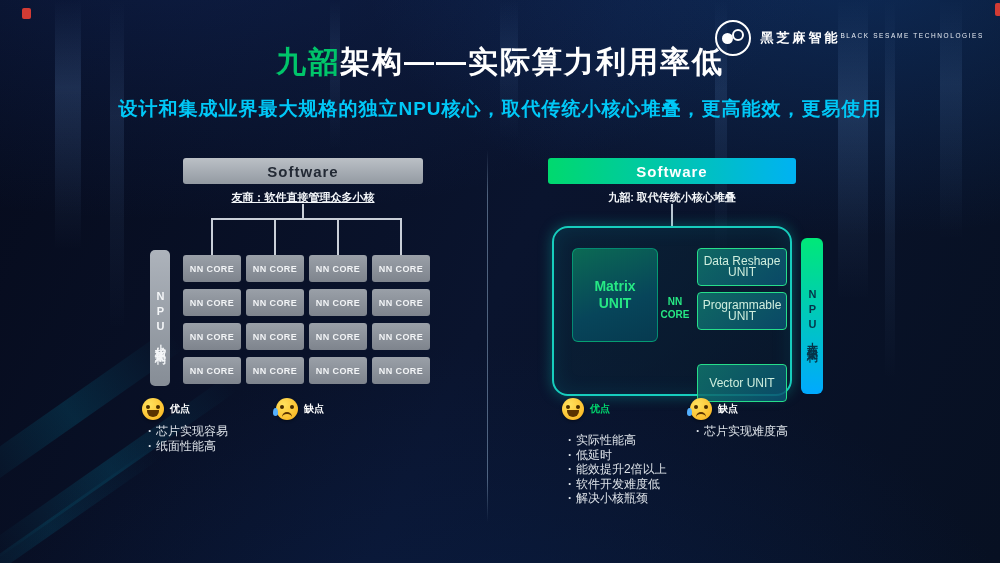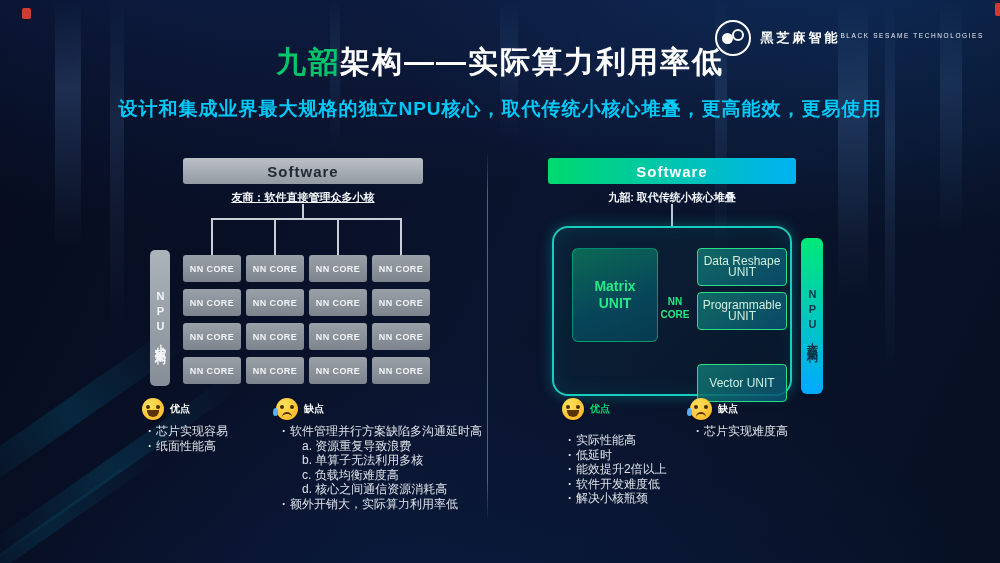--- a/index.html
+++ b/index.html
@@ -204,28 +204,20 @@
   <div class="face happy" id="l-pros-face"></div>
   <div class="pc-title" id="l-pros-title">优点</div>
   <ul class="plist" id="l-pros-list">
     <li>芯片实现容易</li>
     <li>纸面性能高</li>
   </ul>
   <div class="face sad" id="l-cons-face">
       <span class="tear"></span>
     </div>
   <div class="pc-title" id="l-cons-title">缺点</div>
-  <ul class="clist" id="l-cons-list">
-    <li class="b">软件管理并行方案缺陷多沟通延时高</li>
-    <li class="s">a.  资源重复导致浪费</li>
-    <li class="s">b.  单算子无法利用多核</li>
-    <li class="s">c.  负载均衡难度高</li>
-    <li class="s">d.  核心之间通信资源消耗高</li>
-    <li class="b">额外开销大，实际算力利用率低</li>
-  </ul>
 
   <div class="face happy" id="r-pros-face"></div>
   <div class="pc-title green" id="r-pros-title">优点</div>
   <ul class="plist" id="r-pros-list">
     <li>实际性能高</li>
     <li>低延时</li>
     <li>能效提升2倍以上</li>
     <li>软件开发难度低</li>
     <li>解决小核瓶颈</li>
   </ul>

